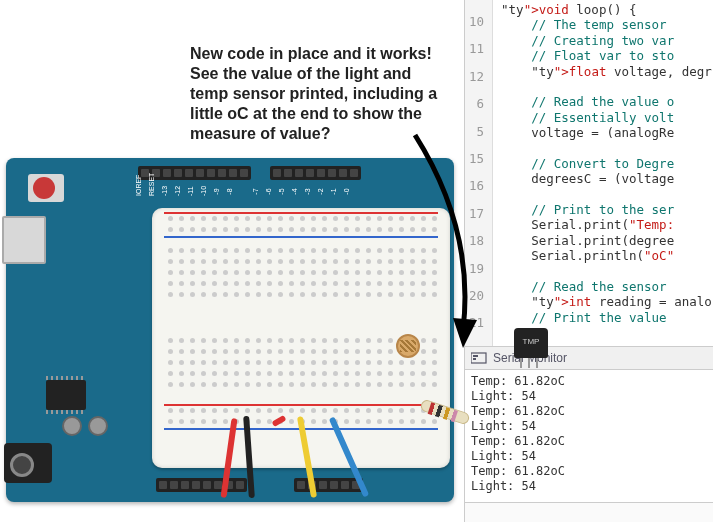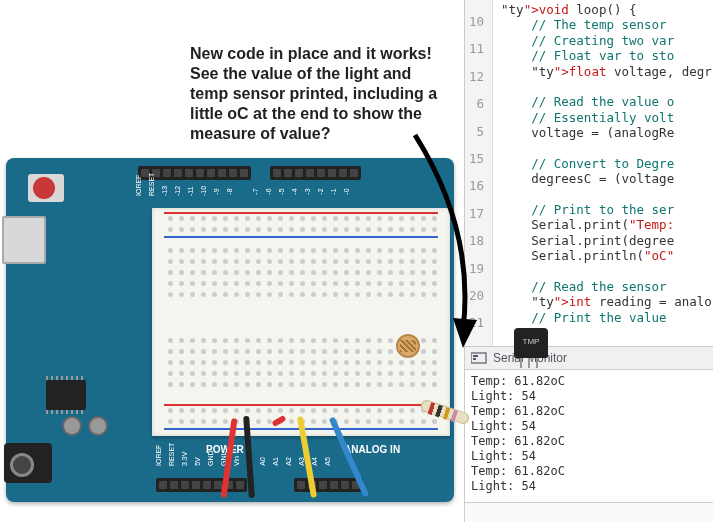--- a/index.html
+++ b/index.html
@@ -167,23 +167,23 @@
     color:#fff;
     font-size:10px;
     font-weight:600;
   }
   .sl-power { top:286px; left:200px; }
   .sl-analog { top:286px; left:338px; }
   
   .breadboard {
     position:absolute;
     top:50px; left:146px;
-    width:298px; height:228px;
+    width:298px; height:260px;
     background:#f5f5f0;
-    border-radius:0;
+    border-radius:10px;
     box-shadow: inset 0 0 4px rgba(0,0,0,0.15), 0 2px 3px rgba(0,0,0,0.25);
   }
   .bb-rail, .bb-main {
     position:absolute;
     display:grid;
     gap:6px;
   }
   .bb-rail { grid-template-columns: repeat(25, 5px); grid-template-rows: repeat(2,5px);}
   .bb-main { grid-template-columns: repeat(25, 5px); grid-template-rows: repeat(5,5px);}
   .bb-rail div, .bb-main div {

